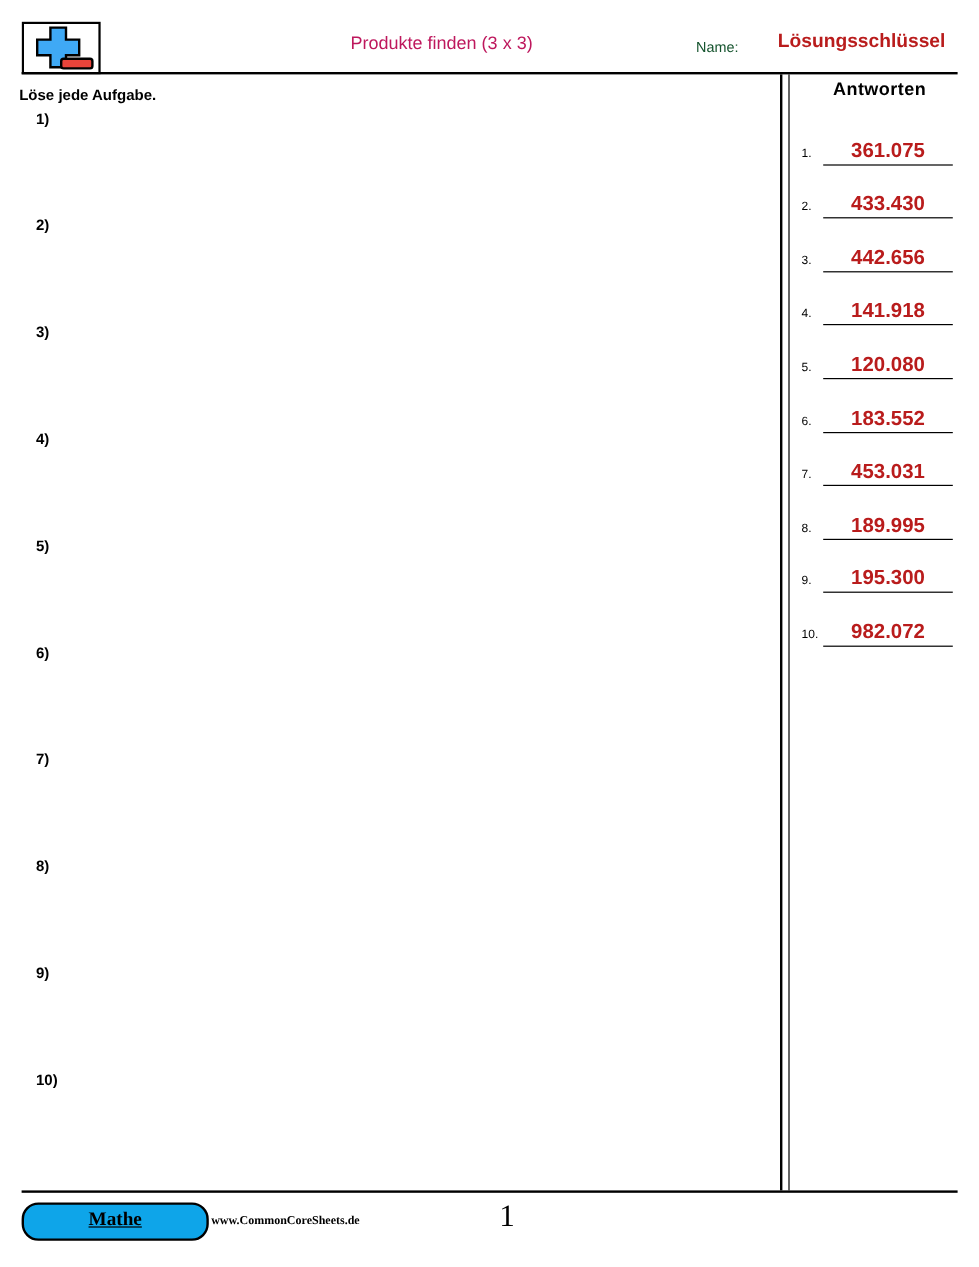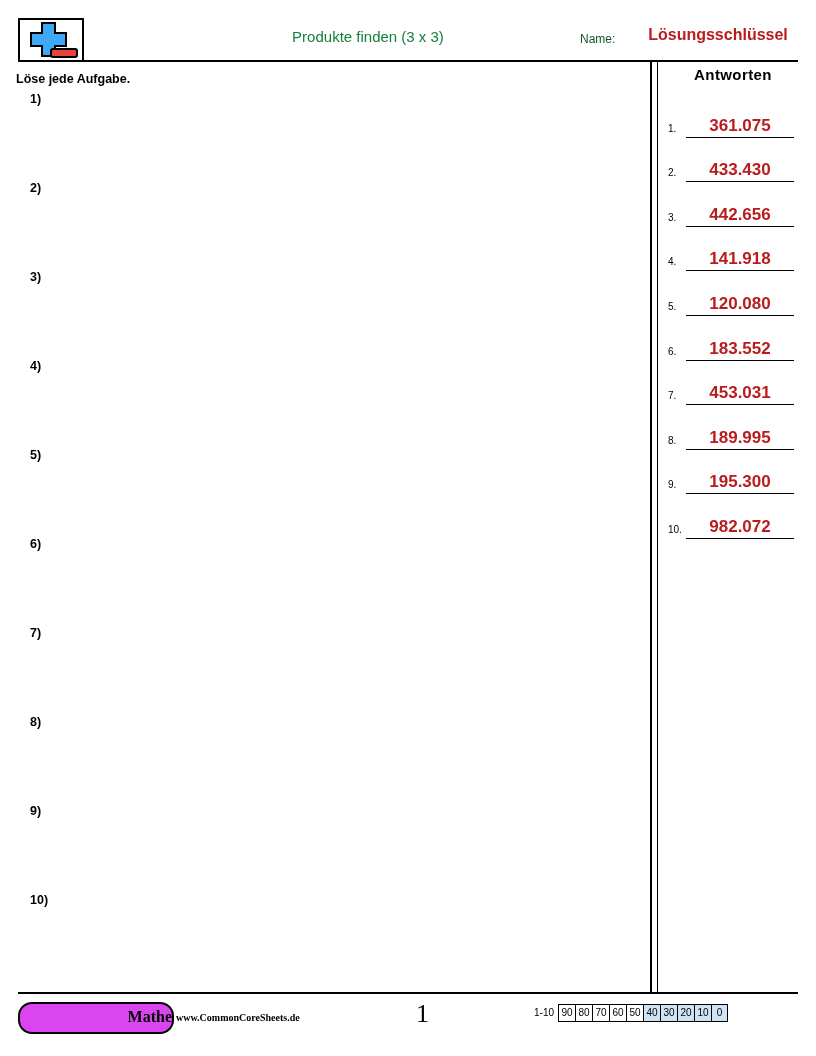--- a/index.html
+++ b/index.html
@@ -40,21 +40,21 @@
   }
   .logo svg { display: block; }
 
   .sheet-title {
     position: absolute;
     left: 150px;
     top: 4px;
     width: 400px;
     text-align: center;
     font-size: 15px;
-    color: #15803d;
+    color: #be185d;
   }
   .name-label {
     position: absolute;
     left: 562px;
     top: 8px;
     font-size: 12px;
     color: #14532d;
   }
   .answer-key-label {
     position: absolute;
@@ -162,26 +162,27 @@
     border-top: 2px solid #000;
   }
   .footer-brand {
     position: absolute;
     left: 0px;
     top: 8px;
     width: 152px;
     height: 28px;
     border: 2px solid #000;
     border-radius: 14px;
-    background: #d946ef;
-    text-align: right;
+    background: #0ea5e9;
+    text-align: center;
     line-height: 26px;
     font-size: 16px;
     font-weight: bold;
     font-family: "Liberation Serif", serif;
+    text-decoration: underline;
   }
   .footer-site {
     position: absolute;
     left: 158px;
     top: 18px;
     font-size: 10px;
     font-weight: bold;
     font-family: "Liberation Serif", serif;
   }
   .footer-page {
@@ -317,28 +318,15 @@
       <span class="answer-index">10.</span>
       <span class="answer-value">982.072</span>
     </div>
   </div>
 
   <div class="footer">
     <div class="footer-brand">Mathe</div>
     <div class="footer-site">www.CommonCoreSheets.de</div>
     <div class="footer-page">1</div>
 
-    <div class="scale">
-      <span class="scale-range">1-10</span>
-      <span class="scale-cell">90</span>
-      <span class="scale-cell">80</span>
-      <span class="scale-cell">70</span>
-      <span class="scale-cell">60</span>
-      <span class="scale-cell">50</span>
-      <span class="scale-cell hl">40</span>
-      <span class="scale-cell hl">30</span>
-      <span class="scale-cell hl">20</span>
-      <span class="scale-cell hl">10</span>
-      <span class="scale-cell hl last">0</span>
-    </div>
   </div>
 
 </div>
 
 </body></html>

